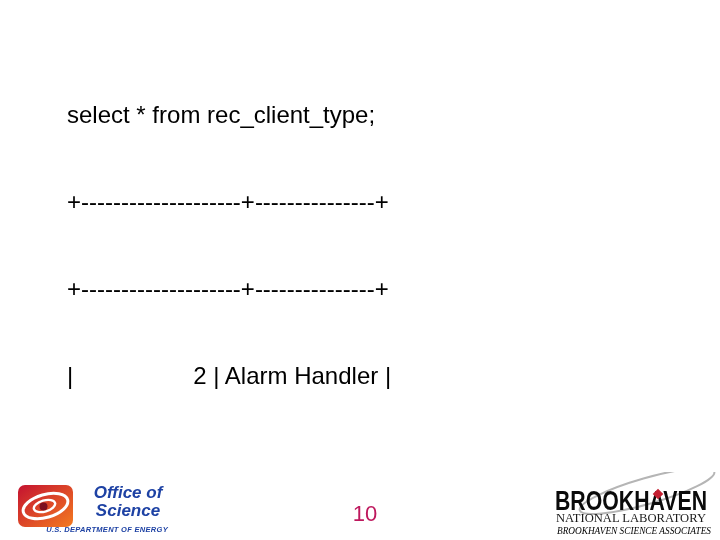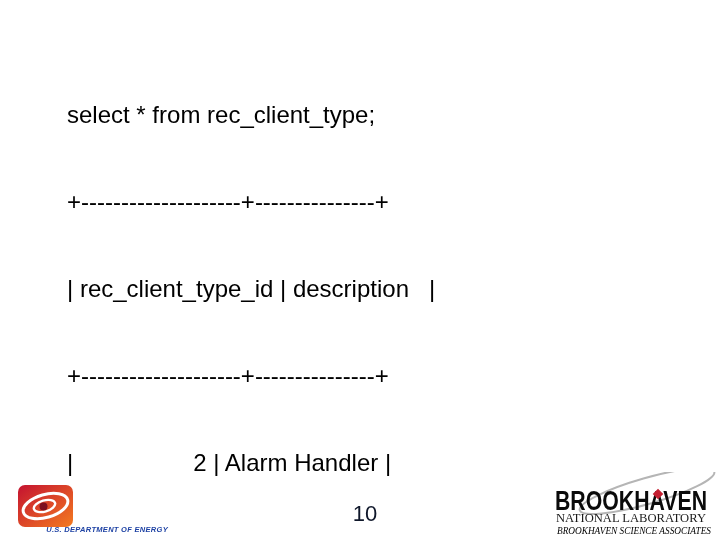--- a/index.html
+++ b/index.html
@@ -25,21 +25,21 @@
   }
 
   
   .page-number {
     position: absolute;
     left: 329px;
     top: 501px;
     width: 72px;
     text-align: center;
     font-size: 22px;
-    color: #0f172a;
+    color: #be185d;
   }
 
   
   .oos-logo { position: absolute; left: 16px; top: 484px; width: 175px; height: 54px; }
   .oos-swirl { position: absolute; left: 2px; top: 1px; width: 55px; height: 42px; }
   .oos-title {
     position: absolute; left: 56px; top: 0; width: 112px;
     text-align: center;
     font-weight: bold; font-style: italic;
     font-size: 17px; line-height: 17.5px;
@@ -59,21 +59,20 @@
   .bnl-logo svg { display: block; }
 </style>
 </head>
 <body>
 
 <div class="slide">
 
   <div class="terminal">
     <div>select * from rec_client_type;</div>
     <div>+--------------------+---------------+</div>
-    <div>| rec_client_type_id | description   |</div>
     <div>+--------------------+---------------+</div>
     <div>|                  2 | Alarm Handler |</div>
     
     
     
     
     
   </div>
 
   <div class="page-number">10</div>
@@ -84,20 +83,24 @@
         <linearGradient id="oosg" x1="0" y1="0" x2="1" y2="1">
           <stop offset="0" style="stop-color:var(--swirl-red,#c41230)"></stop>
           <stop offset="1" style="stop-color:var(--swirl-orange,#f47b20)"></stop>
         </linearGradient>
       </defs>
       <rect x="0" y="0" width="55" height="42" rx="7" fill="url(#oosg)"></rect>
       <ellipse cx="27.5" cy="21" rx="23" ry="11.5" fill="none" stroke="#ffffff" stroke-width="3" transform="rotate(-16 27.5 21)"></ellipse>
       <ellipse cx="26.5" cy="21" rx="11" ry="5.5" fill="none" stroke="#ffffff" stroke-width="2.4" transform="rotate(-16 26.5 21)"></ellipse>
       <circle cx="25.5" cy="21.5" r="4" fill="#7d1020"></circle>
     </svg>
+    <div class="oos-title">
+      <div>Office of</div>
+      <div>Science</div>
+    </div>
     <div class="oos-subtitle">U.S. DEPARTMENT OF ENERGY</div>
   </div>
 
   <div class="bnl-logo">
     <svg width="162" height="66" viewBox="0 0 162 66" xmlns="http://www.w3.org/2000/svg">
       <ellipse cx="92" cy="19" rx="70" ry="13" fill="none" style="stroke:var(--bnl-swoosh,#b5b5b5)" stroke-width="2" transform="rotate(-16 92 19)"></ellipse>
       <text x="0" y="38" font-family="Liberation Sans, sans-serif" font-weight="bold" font-size="27" fill="#0a0a0a" textLength="152" lengthAdjust="spacingAndGlyphs">BROOKHAVEN</text>
       <rect x="-3.75" y="-3.75" width="7.5" height="7.5" style="fill:var(--bnl-red,#c42032)" transform="translate(103 22) rotate(45)"></rect>
       <text x="1" y="50" font-family="Liberation Serif, serif" font-size="12.5" fill="#1a1a1a" textLength="150" lengthAdjust="spacingAndGlyphs">NATIONAL LABORATORY</text>
       <text x="2" y="62" font-family="Liberation Serif, serif" font-style="italic" font-size="10.5" fill="#000000" textLength="154" lengthAdjust="spacingAndGlyphs">BROOKHAVEN SCIENCE ASSOCIATES</text>

